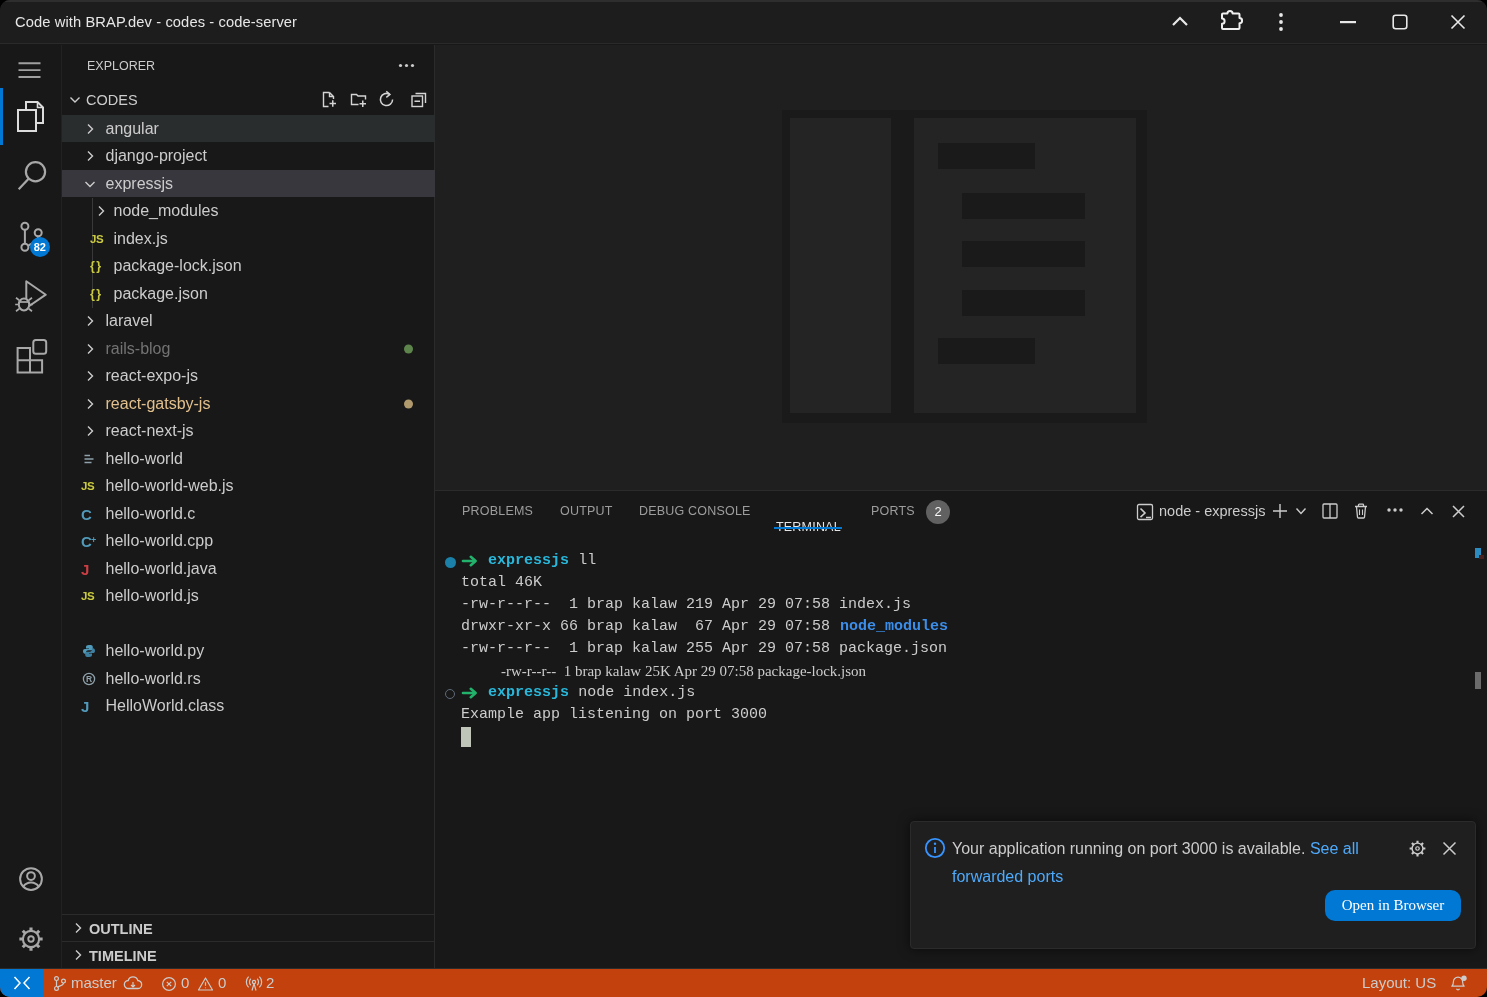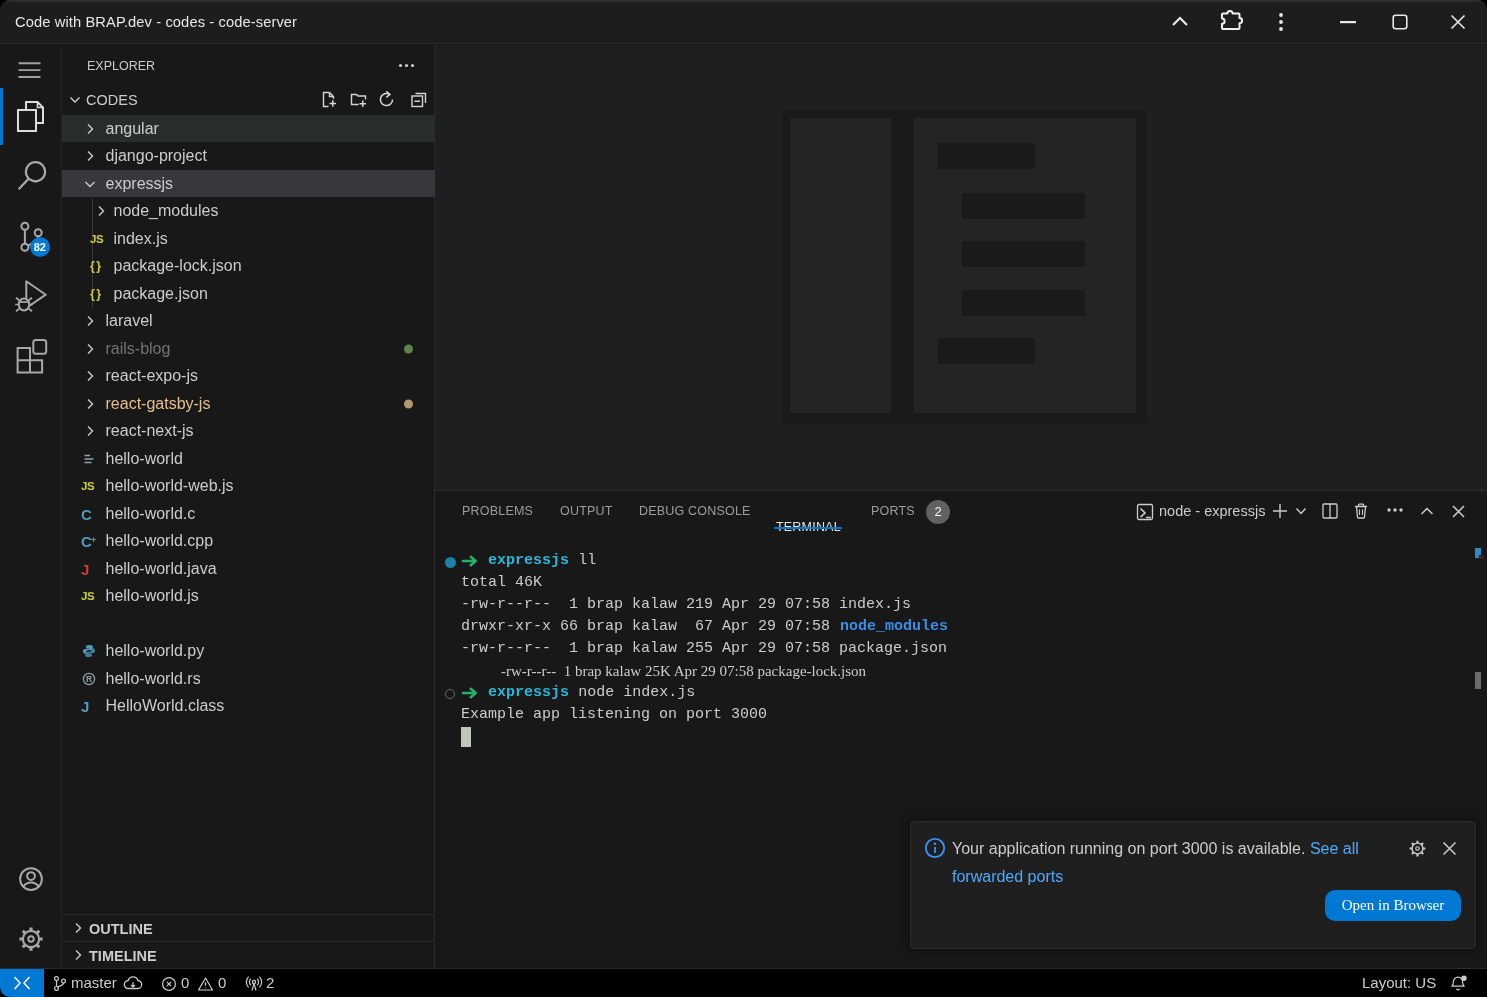--- a/index.html
+++ b/index.html
@@ -34,21 +34,21 @@
   
   .editor { position:absolute; left:435px; top:45px; width:1052px; height:445px; background:#1f1f1f; }
 
   
   .panel { position:absolute; left:435px; top:491px; width:1052px; height:477px; background:#181818; }
   .panel-top-border { position:absolute; left:435px; top:490px; width:1052px; height:1px; background:#2b2b2b; }
   .ptab { position:absolute; top:12.5px; height:25px; font-size:12.5px; letter-spacing:0.2px; color:#9d9d9d; }
   .ptab.active { color:#e5e5e5;margin-top:16px; }
 
   
-  .statusbar { position:absolute; left:0; top:968px; width:1487px; height:29px; background:#000000; border-top:1px solid #2b2b2b; font-size:15px; color:#cccccc; }
+  .statusbar { position:absolute; left:0; top:968px; width:1487px; height:29px; background:#c2410c; border-top:1px solid #2b2b2b; font-size:15px; color:#cccccc; }
   .remote { position:absolute; left:0; top:0; width:44px; height:29px; background:#0078d4; }
 
   
   .toast { position:absolute; left:910px; top:821px; width:566px; height:128px; background:#1f1f1f; border:1px solid #2b2b2b; border-radius:4px; box-shadow:0 0 12px rgba(0,0,0,0.6); }
   .toast .msg { position:absolute; left:41px; top:13px; width:436px; font-size:16px; line-height:28px; color:#cccccc; }
   .toast .msg a { color:#4daafc; text-decoration:none; }
   .toast .btn { position:absolute; left:414px; top:68px; width:136px; height:31px; background:#0078d4; border-radius:10px; color:#ffffff; font-size:15px; text-align:center; line-height:31px;font-family:Liberation Serif, serif; }
 </style>
 </head>
 <body>

